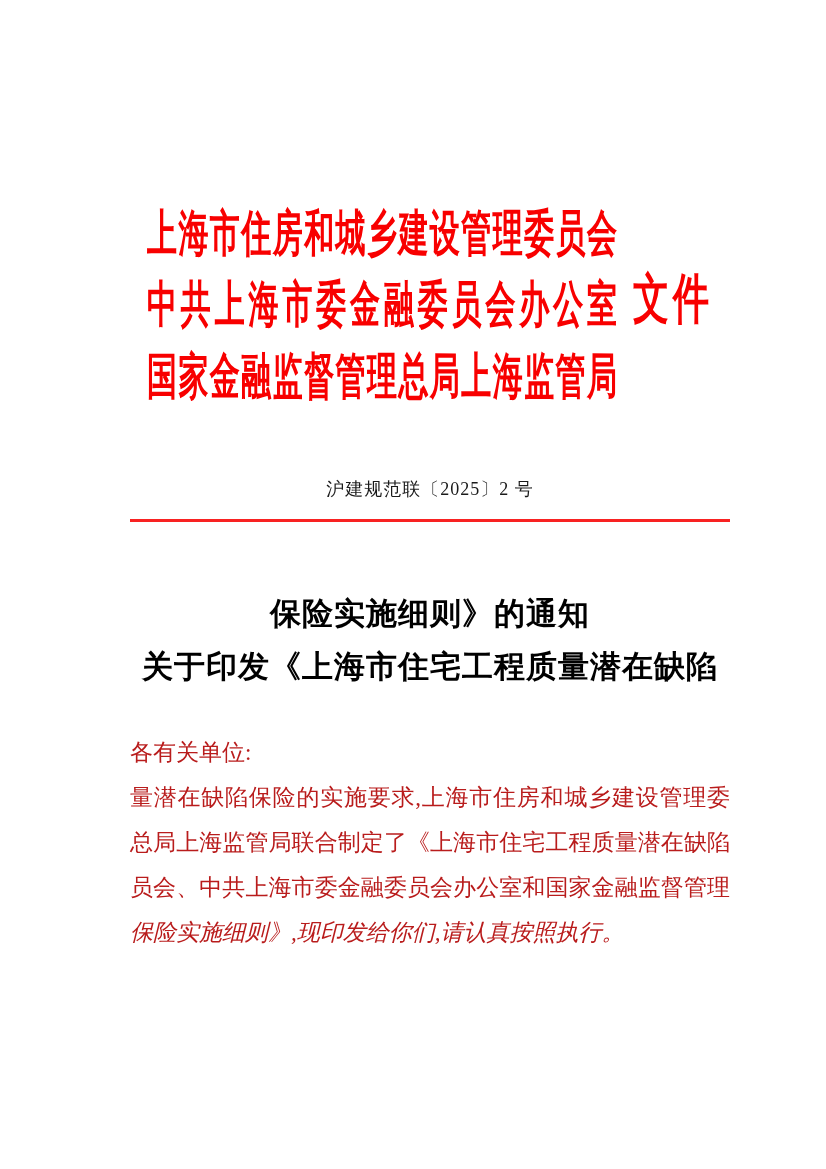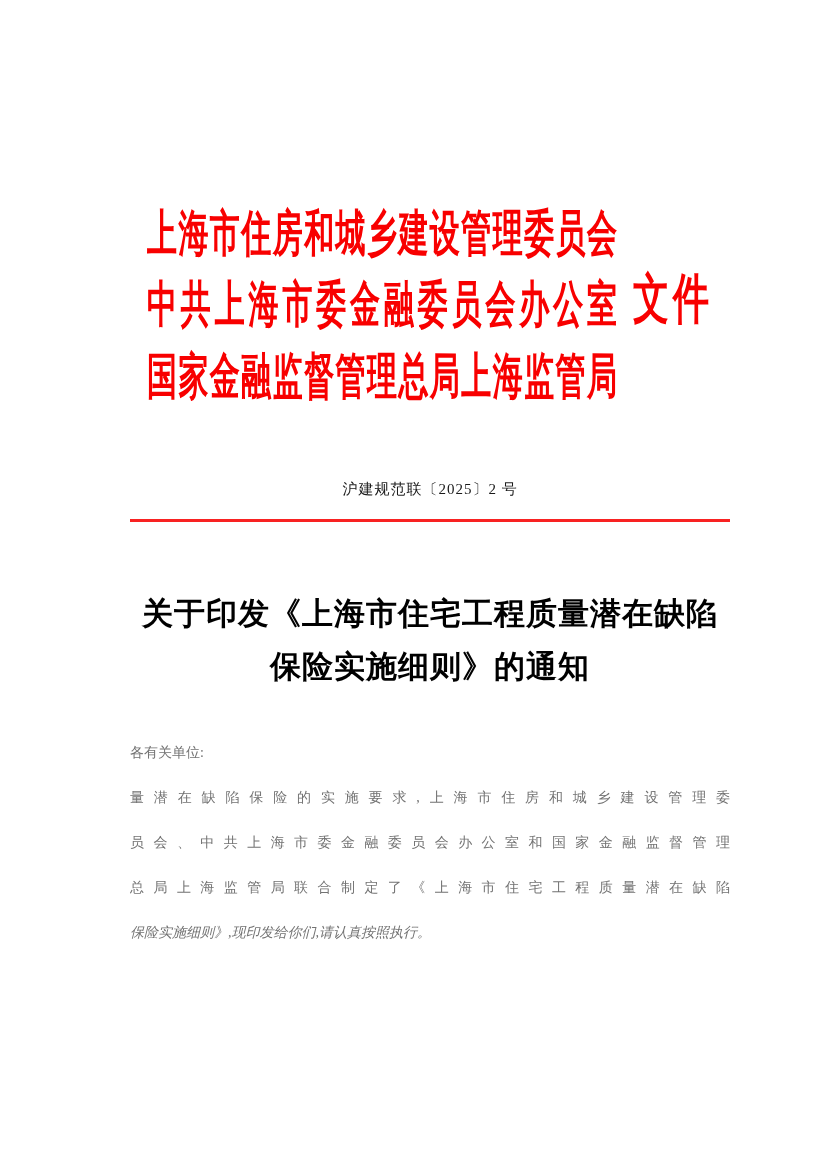--- a/index.html
+++ b/index.html
@@ -20,32 +20,32 @@
     color:#f80000; text-align:justify; text-align-last:justify;
     transform:scaleY(1.65);
   }
   .doc-type {
     margin-top:68px; font-size:36px; font-weight:bold; color:#f80000;
     letter-spacing:4px; line-height:42px; transform:scaleY(1.5);
     white-space:nowrap;
   }
 
   .doc-number {
-    margin-top:76px; line-height:26px; font-size:15px; color:#1a1a1a;
+    margin-top:76px; line-height:26px; font-size:18px; color:#1a1a1a;
     text-align:center; letter-spacing:1px;
   }
 
   .red-divider { margin-top:17px; height:3px; background:#f82222; }
 
   .title {
     margin-top:65px; text-align:center; color:#000000;
     font-size:31px; font-weight:bold; line-height:53px; letter-spacing:1px;
   }
 
-  .body-block { margin-top:37px; color:#737373; font-size:14px; line-height:45px; }
+  .body-block { margin-top:37px; color:#b91c1c; font-size:23px; line-height:45px; }
   .salutation { text-align:left; }
   .body-line { text-align:justify; text-align-last:justify; }
   .body-line.indent { text-indent:44px; }
   .body-line.last { text-align-last:left;font-style:italic; }
 
   .page-number {
     line-height:24px; font-size:20px; color:#1a1a1a;
     text-align:right; padding-right:28px; letter-spacing:2px;
   }
 </style>
@@ -62,28 +62,28 @@
         <div class="org-line">国家金融监督管理总局上海监管局</div>
       </div>
       <div class="doc-type">文件</div>
     </div>
 
     <div class="doc-number">沪建规范联〔2025〕2 号</div>
 
     <div class="red-divider"></div>
 
     <div class="title">
+      <div>保险实施细则》的通知</div>
       <div>关于印发《上海市住宅工程质量潜在缺陷</div>
-      <div>保险实施细则》的通知</div>
     </div>
 
     <div class="body-block">
       <div class="salutation">各有关单位:</div>
       <div class="body-line">量潜在缺陷保险的实施要求,上海市住房和城乡建设管理委</div>
+      <div class="body-line">总局上海监管局联合制定了《上海市住宅工程质量潜在缺陷</div>
       <div class="body-line">员会、中共上海市委金融委员会办公室和国家金融监督管理</div>
-      <div class="body-line">总局上海监管局联合制定了《上海市住宅工程质量潜在缺陷</div>
       <div class="body-line last">保险实施细则》,现印发给你们,请认真按照执行。</div>
     </div>
 
     <div class="page-number">— 1 —</div>
 
   </div>
 </div>
 
 </body></html>

